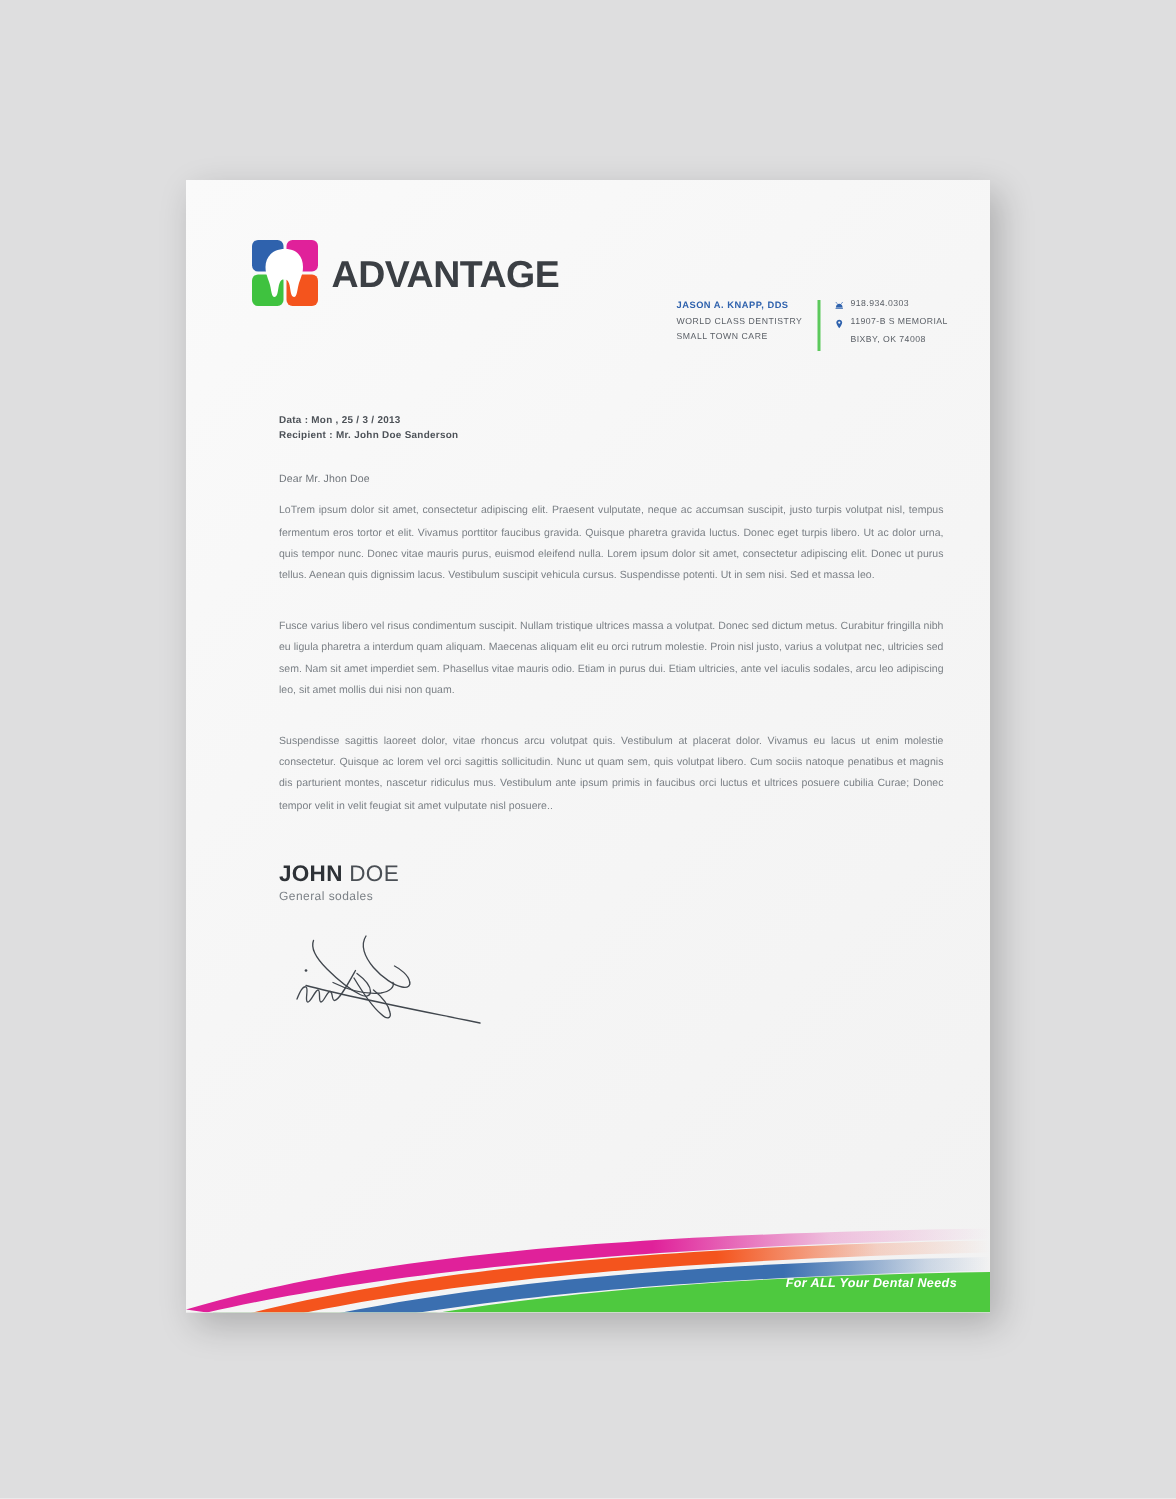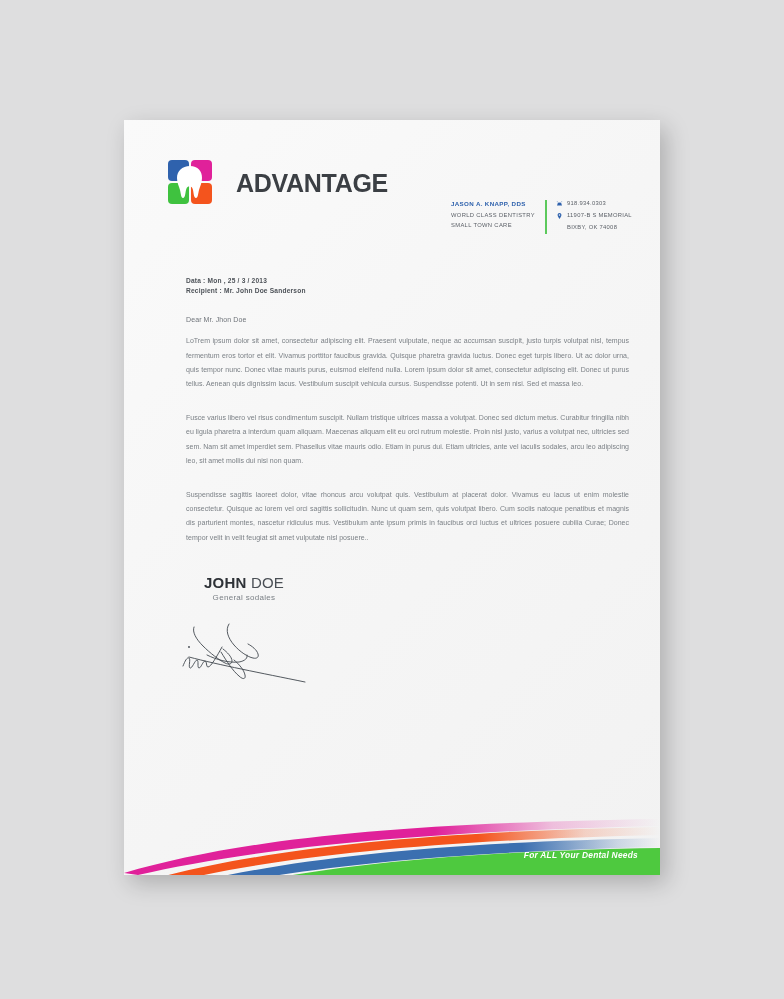--- a/index.html
+++ b/index.html
@@ -48,21 +48,21 @@
     width: 100%;
     height: 70px;
   }
 
   .brand {
     position: absolute;
     left: 42px;
     top: 0;
     display: flex;
     align-items: center;
-    gap: 20px;
+    gap: 5px;
   }
   .logo-mark {
     width: 50px;
     height: 50px;
     position: relative;
     flex: none;
   }
   .wordmark {
     display: flex;
     flex-direction: column;
@@ -160,23 +160,22 @@
     text-align: justify;
     letter-spacing: 0.02px;
   }
   .para.gap {
     margin-top: 20px;
   }
 
   
   .sign-block {
     position: absolute;
-    left: 47px;
+    left: 62px;
     top: 454px;
-    text-align: center;
   }
   .sign-name {
     font-size: 15px;
     color: #2e3237;
     letter-spacing: 0.2px;
   }
   .sign-name .first { font-weight: bold; }
   .sign-name .last  { font-weight: normal; color: #4a4f55; }
   .sign-title {
     font-size: 8px;

